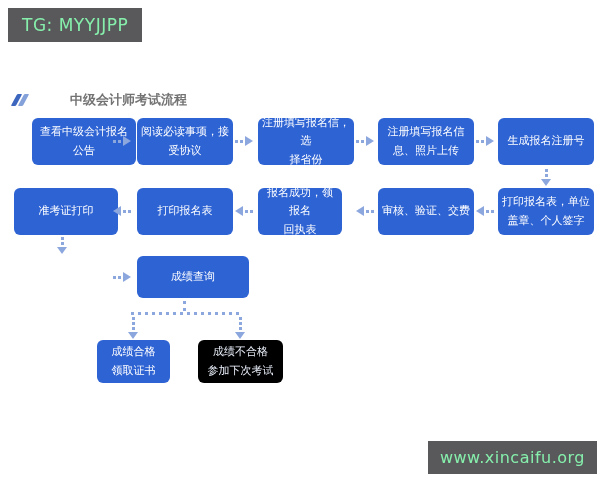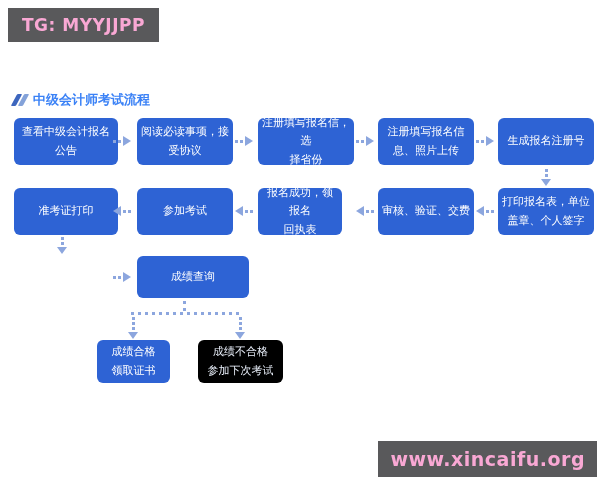--- a/index.html
+++ b/index.html
@@ -1,30 +1,30 @@
 <!DOCTYPE html>
 <html><head>
 <meta charset="utf-8">
 <style>
   html,body{margin:0;padding:0;background:#fff;}
   #stage{
     position:relative;width:600px;height:480px;background:#ffffff;overflow:hidden;
     font-family:"DejaVu Sans","Liberation Sans",sans-serif;
   }
   .badge{
-    position:absolute;background:#59595b;color:#f9a8d4;
-    font-size:17px;letter-spacing:0.5px;padding:7px 14px;white-space:nowrap;font-weight:bold;
+    position:absolute;background:#59595b;color:#86efac;
+    font-size:17px;letter-spacing:0.5px;padding:7px 14px;white-space:nowrap;
   }
   .badge-top{left:8px;top:8px;}
-  .badge-bottom{right:3px;top:441px;font-size:19px;padding:7px 12px;}
+  .badge-bottom{right:3px;top:441px;font-size:16px;padding:7px 12px;}
   .title-wrap{position:absolute;left:14px;top:92px;display:flex;align-items:center;height:16px;}
   .slash{display:inline-block;width:5px;height:12px;transform:skewX(-28deg);border-radius:1px;}
   .slash1{background:#3d66be;margin-right:2px;}
   .slash2{background:#84a2d9;margin-right:7px;}
-  .title-text{font-size:13px;font-weight:700;color:#3b82f6;white-space:nowrap;}
+  .title-text{font-size:13px;font-weight:700;color:#737373;white-space:nowrap;margin-left:37px;}
   .box{
     position:absolute;background:#2e63d4;border-radius:6px;color:#ffffff;
     font-size:11px;line-height:1.65;display:flex;align-items:center;justify-content:center;
     text-align:center;white-space:pre-line;padding:2px 4px;box-sizing:border-box;
   }
   .box.light{background:#000000;color:#e9effa;}
   
   .harrow{position:absolute;display:flex;align-items:center;gap:2px;height:10px;}
   .dot{width:3px;height:3px;background:#8ca6de;}
   .tri-right{width:0;height:0;border-top:5px solid transparent;border-bottom:5px solid transparent;border-left:8px solid #8ca6de;}
@@ -43,21 +43,21 @@
 
   <div class="badge badge-top">TG: MYYJJPP</div>
   <div class="badge badge-bottom">www.xincaifu.org</div>
 
   <div class="title-wrap">
     <span class="slash slash1"></span>
     <span class="slash slash2"></span>
     <span class="title-text">中级会计师考试流程</span>
   </div>
 
-  <div class="box" style="left:14px;top:118px;width:104px;height:47px">查看中级会计报名
+  <div class="box" style="left:32px;top:118px;width:104px;height:47px">查看中级会计报名
 公告</div>
   <div class="box" style="left:137px;top:118px;width:96px;height:47px">阅读必读事项，接
 受协议</div>
   <div class="box" style="left:258px;top:118px;width:96px;height:47px">注册填写报名信，选
 择省份</div>
   <div class="box" style="left:378px;top:118px;width:96px;height:47px">注册填写报名信
 息、照片上传</div>
   <div class="box" style="left:498px;top:118px;width:96px;height:47px">生成报名注册号</div>
 
   <div class="harrow" style="left:113px;top:136px">
@@ -81,21 +81,21 @@
       <span class="tri-right"></span>
     </div>
 
   <div class="varrow" style="left:541px;top:169px">
       <span class="dot"></span>
       <span class="dot"></span>
       <span class="tri-down"></span>
     </div>
 
   <div class="box" style="left:14px;top:188px;width:104px;height:47px">准考证打印</div>
-  <div class="box" style="left:137px;top:188px;width:96px;height:47px">参加考试</div>
+  <div class="box" style="left:137px;top:188px;width:96px;height:47px">打印报名表</div>
   <div class="box" style="left:258px;top:188px;width:84px;height:47px">报名成功，领报名
 回执表</div>
   <div class="box" style="left:378px;top:188px;width:96px;height:47px">审核、验证、交费</div>
   <div class="box" style="left:498px;top:188px;width:96px;height:47px">打印报名表，单位
 盖章、个人签字</div>
 
   <div class="harrow" style="left:113px;top:206px">
       <span class="tri-left"></span>
       <span class="dot"></span>
       <span class="dot"></span>

